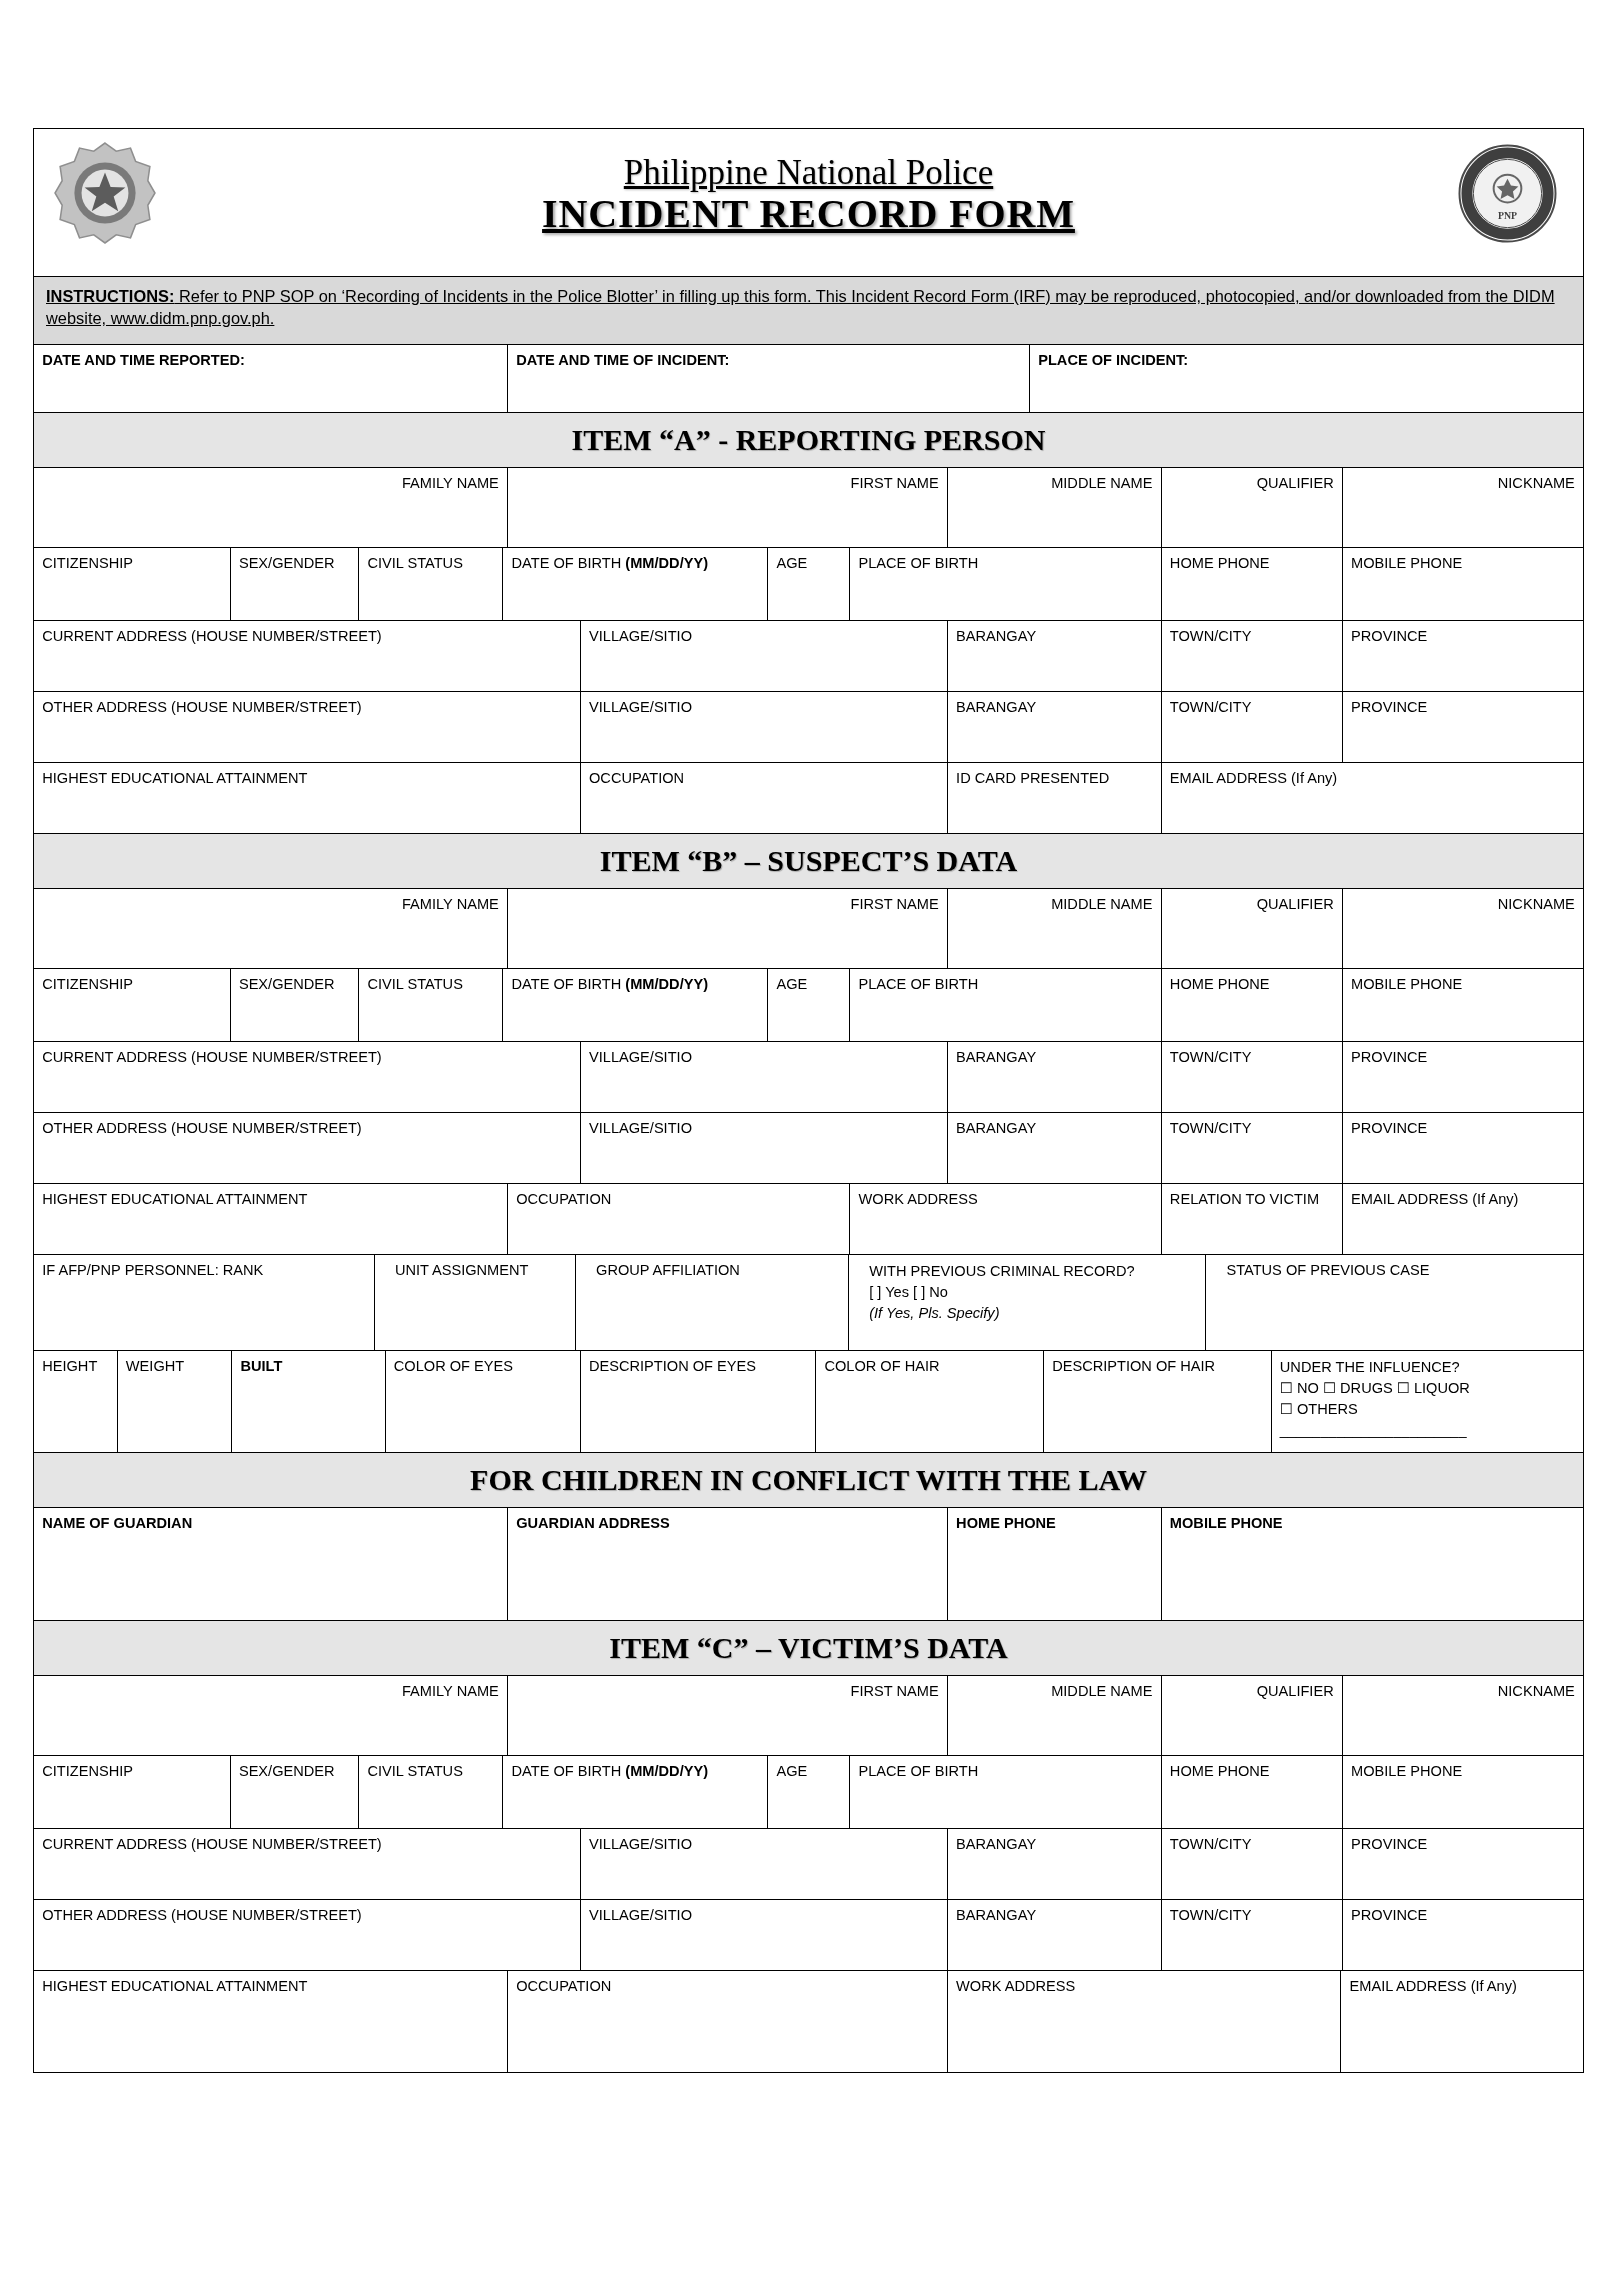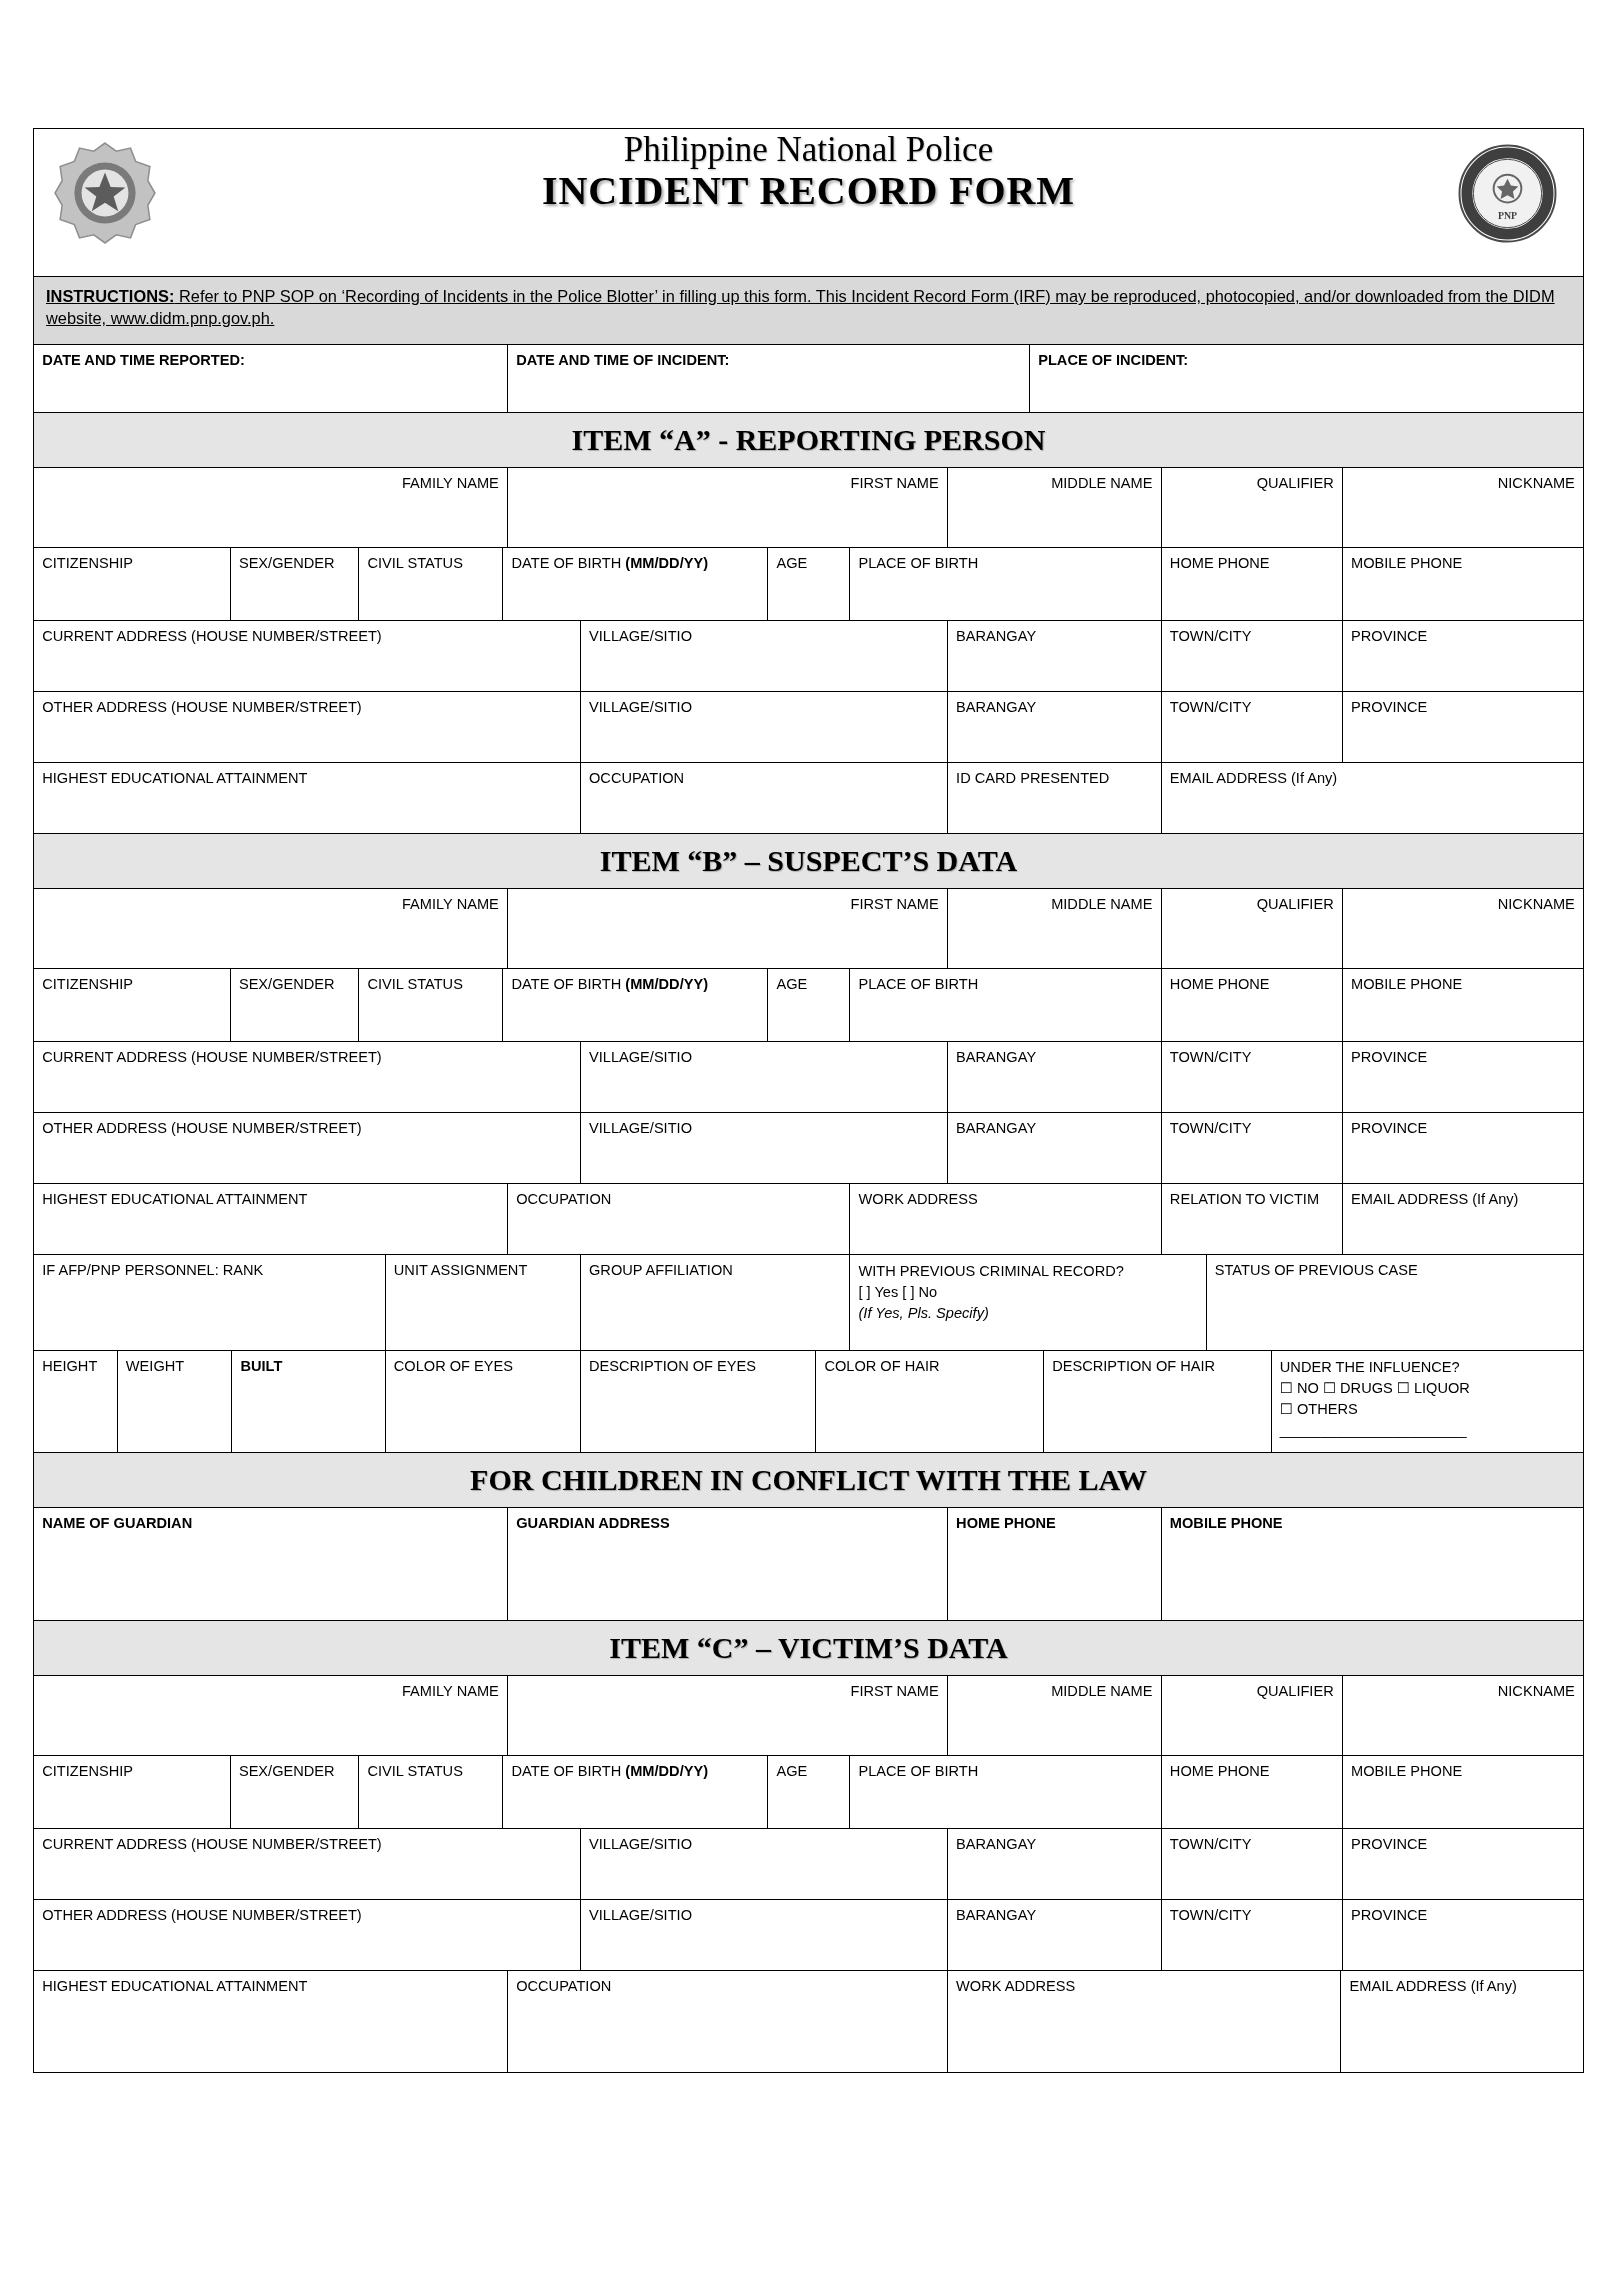--- a/index.html
+++ b/index.html
@@ -2,21 +2,21 @@
 <html style="font-size:14.6px"><head>
 <meta charset="utf-8">
 <style>
   * { margin:0; padding:0; box-sizing:border-box; }
   html,body { background:#fff; }
   body { width:1616px; height:2284px; font-family:"Liberation Sans", sans-serif; color:#000; }
   .page { position:relative; width:1616px; height:2284px; background:#fff; overflow:hidden; }
   .form { position:absolute; left:33px; top:128px; width:1551px; border:1.8px solid #000; background:#fff; }
 
   .header { position:relative; height:148px; border-bottom:0.9px solid #000; }
-  .titles { position:absolute; left:0; right:0; top:1px; text-align:center; }
+  .titles { position:absolute; left:0; right:0; top:24px; text-align:center;text-decoration:underline; }
   .org { font-family:"Liberation Serif", serif; font-size:35px; text-shadow:0.9px 0.9px 1.8px rgba(0,0,0,.25); }
   .ftitle { font-family:"Liberation Serif", serif; font-size:40px; font-weight:bold; letter-spacing:0.9px; line-height:1.05; text-shadow:1.8px 1.8px 2.7px rgba(0,0,0,.35); }
   .logoL { position:absolute; left:20px; top:12.8px; width:102px; height:102px; }
   .logoR { position:absolute; right:25.6px; top:14.6px; width:99px; height:99px; }
 
   .row { display:grid; border-bottom:0.9px solid #000; }
   .row.last { border-bottom:0; }
   .cell { border-right:0.9px solid #000; padding:5.5px 8.2px; overflow:hidden; }
   .cell:last-child { border-right:0; }
   .lbl { font-size:14.6px; line-height:1.3; }
@@ -40,21 +40,21 @@
   .r-b7 { min-height:102px; }
   .r-child { min-height:113px; }
   .r-c5 { min-height:101px; }
 
   .cols-top  { grid-template-columns:30.6fr 33.7fr 35.7fr; }
   .cols-name { grid-template-columns:30.6fr 28.4fr 13.8fr 11.7fr 15.5fr; }
   .cols-pers { grid-template-columns:12.7fr 8.3fr 9.3fr 17.1fr 5.3fr 20.1fr 11.7fr 15.5fr; }
   .cols-addr { grid-template-columns:35.3fr 23.7fr 13.8fr 11.7fr 15.5fr; }
   .cols-a5   { grid-template-columns:35.3fr 23.7fr 13.8fr 27.2fr; }
   .cols-b5   { grid-template-columns:30.6fr 22.1fr 20.1fr 11.7fr 15.5fr; }
-  .cols-b6   { grid-template-columns:22.7fr 12.6fr 17.4fr 23.0fr 24.3fr; }
+  .cols-b6   { grid-template-columns:22.7fr 12.6fr 17.4fr 23.0fr 24.3fr;gap:12px; }
   .cols-b7   { grid-template-columns:5.4fr 7.4fr 9.9fr 12.6fr 15.2fr 14.7fr 14.7fr 20.1fr; }
   .cols-child{ grid-template-columns:30.6fr 28.4fr 13.8fr 27.2fr; }
   .cols-c5   { grid-template-columns:30.6fr 28.4fr 25.4fr 15.6fr; }
 </style>
 </head>
 <body>
 
 <div class="page">
   <div class="form">
 

